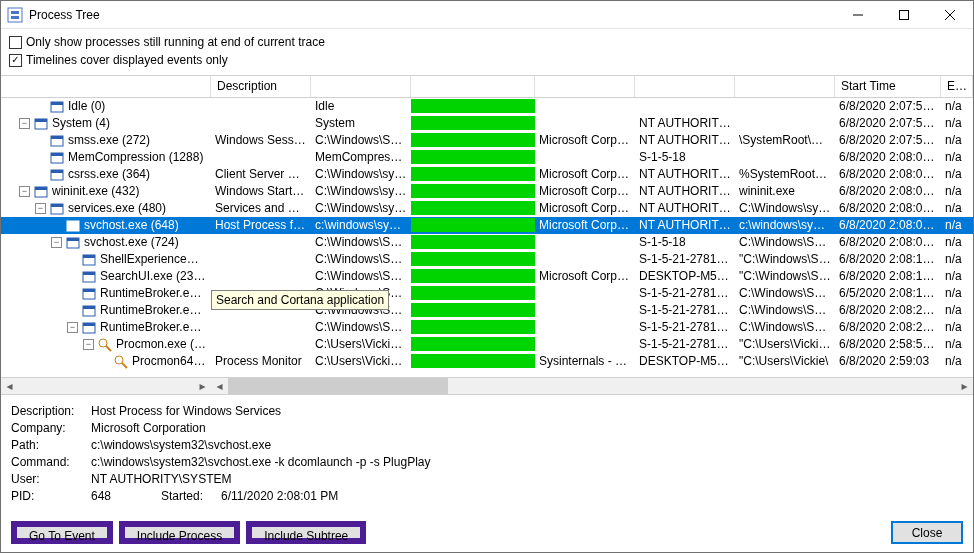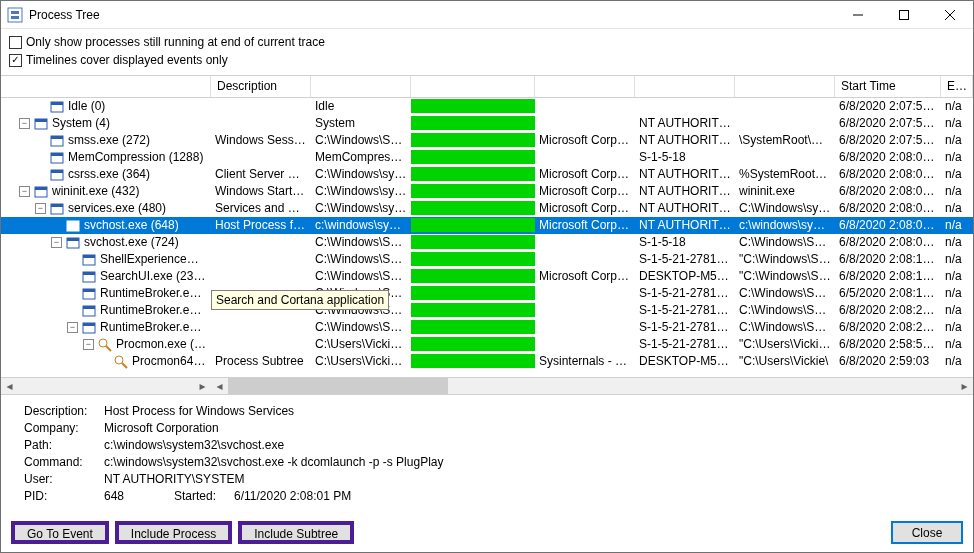--- a/index.html
+++ b/index.html
@@ -36,25 +36,25 @@
   .name-text { overflow:hidden; text-overflow:ellipsis; }
   .cell { overflow:hidden; text-overflow:ellipsis; padding:0 4px; }
   .lifebar { height:14px; margin-top:1px; background:#00d400; }
   .life-wrap { width:124px; position:relative; padding:0; }
   .scroll-h { height:17px; background:#f0f0f0; display:flex; align-items:center; border-top:1px solid #d0d0d0;}
   .scroll-h .segment { display:flex; align-items:center; height:100%;}
   .scroll-h .arrow { width:17px; height:17px; display:flex; align-items:center; justify-content:center; color:#606060; background:#f0f0f0;}
   .scroll-h .track { background:#f0f0f0; height:17px;}
   .scroll-h .thumb { background:#cdcdcd; height:17px;}
   .details { padding:8px 10px; line-height:17px; }
-  .drow { display:flex;margin-left:13px; }
+  .drow { display:flex; }
   .dlabel { width:80px; }
   .dlabel2 { width:60px; margin-left:30px;}
   .buttons { display:flex; padding:8px 10px; gap:6px; border-top:none; margin-top:auto;}
-  .btn { border:4px solid #4c1d95; background:#e1e1e1; padding:3px 12px; font-size:12px; font-family:inherit; min-width:72px; height:23px; line-height:1;}
+  .btn { border:6px solid #4c1d95; background:#e1e1e1; padding:3px 12px; font-size:12px; font-family:inherit; min-width:72px; height:23px; line-height:1;}
   .btn.primary { border:2px solid #0078d7; background:#e1e1e1; padding:2px 11px;}
   .tooltip { position:absolute; background:#ffffe1; border:1px solid #808080; padding:2px 4px; font-size:12px; z-index:10; }
   svg { display:block; }
 </style>
 </head>
 <body>
 
 <div class="window">
 
   <div class="titlebar">
@@ -461,21 +461,21 @@
        <span class="indent" style="width:98px"></span>
        <span class="exp hidden"></span>
        <span class="picon">
               <svg width="16" height="16">
                 <circle cx="6" cy="6" r="4" fill="#fff" stroke="#d08020"></circle>
                 <line x1="9" y1="9" x2="14" y2="14" stroke="#d08020" stroke-width="2"></line>
               </svg>
             </span>
        <span class="name-text">Procmon64.exe (1</span>
      </div>
-     <div class="cell c-desc">Process Subtree</div>
+     <div class="cell c-desc">Process Monitor</div>
      <div class="cell c-path">C:\Users\Vickie\...</div>
      <div class="life-wrap">
             <div class="lifebar" style="margin-left:0px;width:124px"></div>
           </div>
      <div class="cell c-comp">Sysinternals - ww</div>
      <div class="cell c-user">DESKTOP-M5O9</div>
      <div class="cell c-cmd">"C:\Users\Vickie\</div>
      <div class="cell c-start">6/8/2020 2:59:03</div>
      <div class="cell c-end">n/a</div>
         </div>

